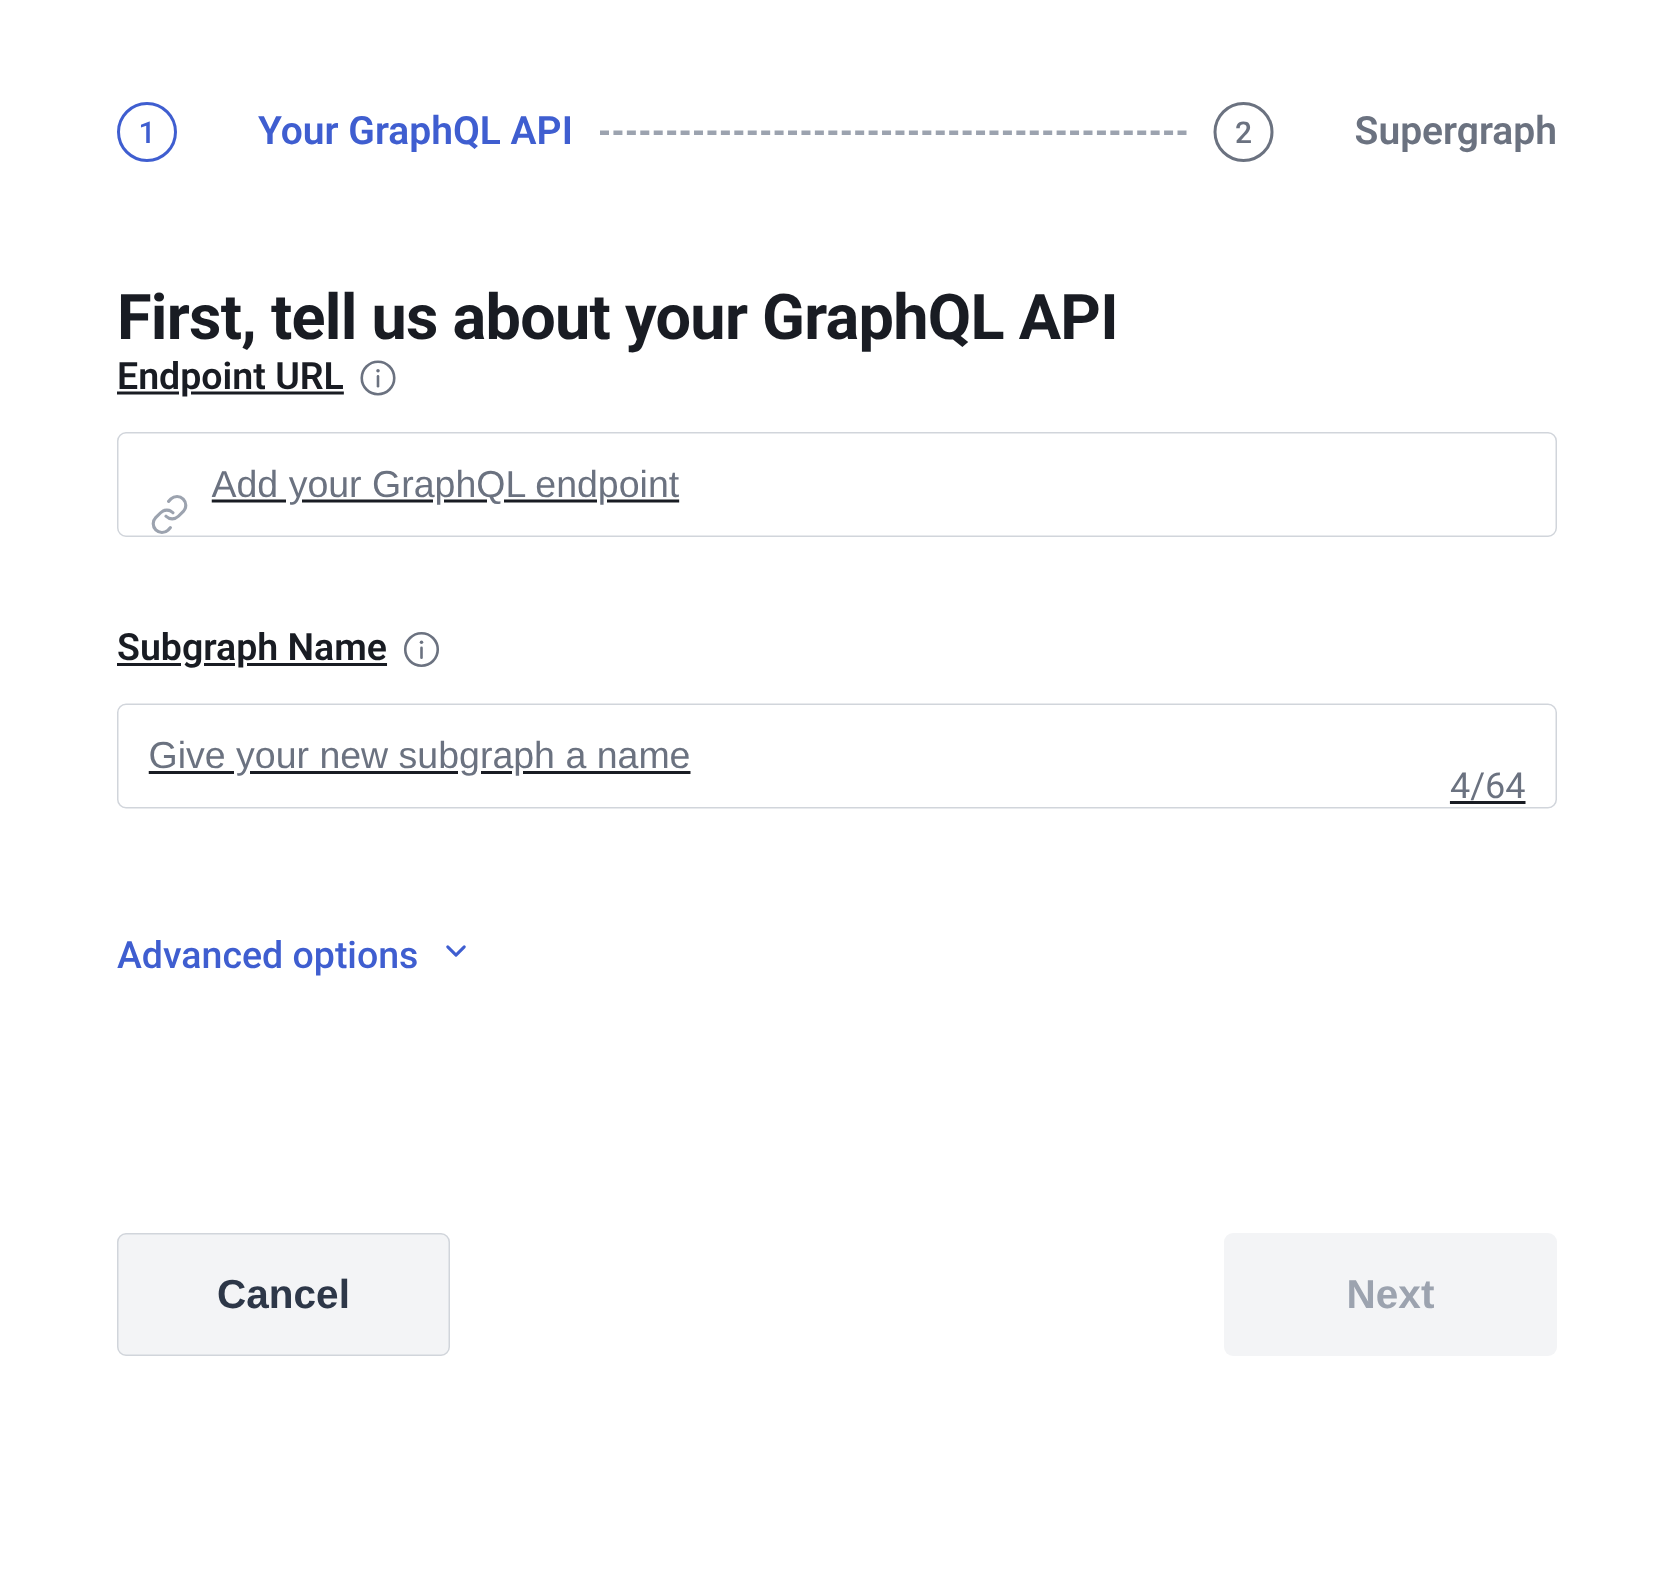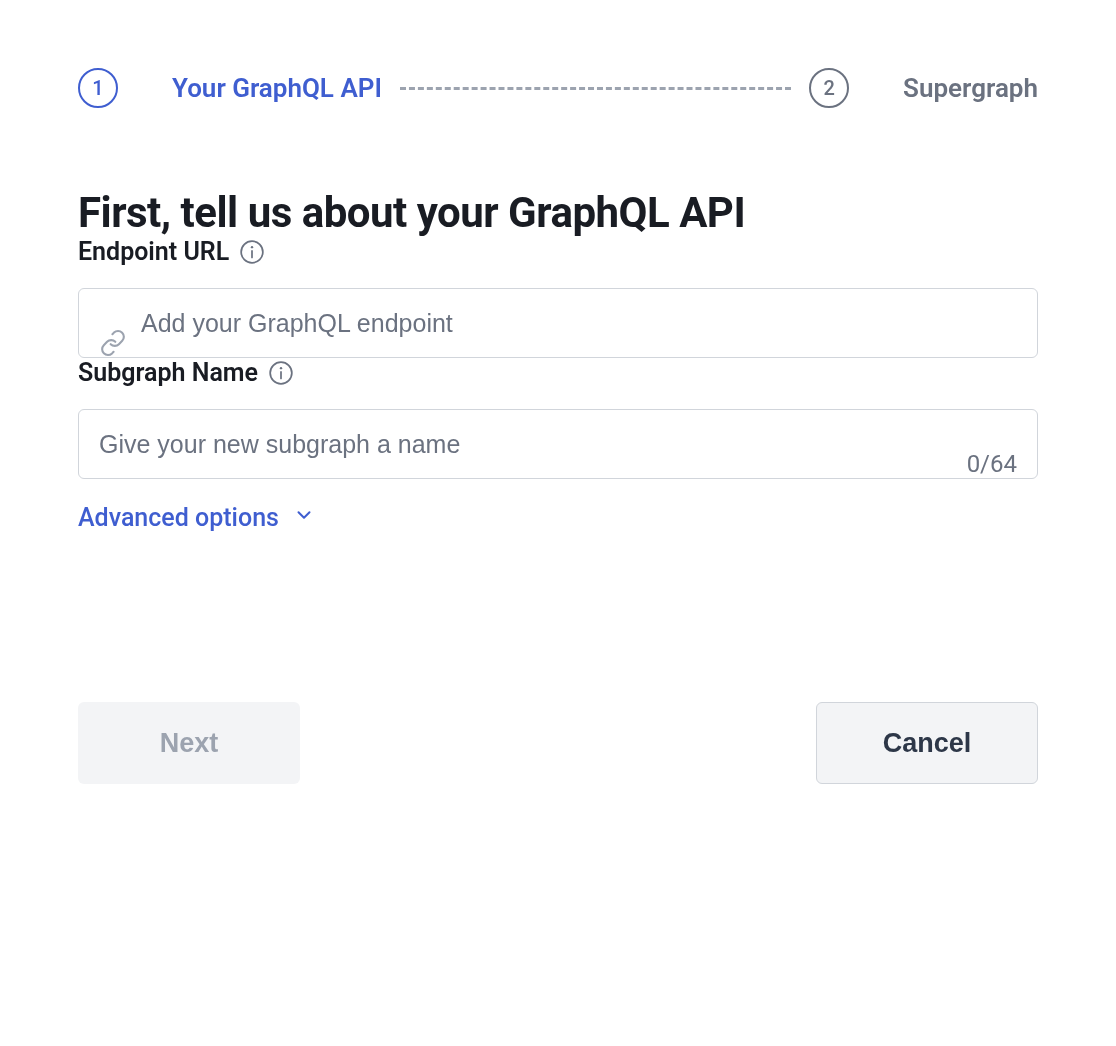--- a/index.html
+++ b/index.html
@@ -64,20 +64,22 @@
     }
     
     .heading {
       font-size: 42px;
       font-weight: 700;
       color: #191c23;
       letter-spacing: -0.5px;
     }
     
     .form-group {
+      margin-bottom: 60px;
+      text-decoration: underline;
     }
     .label-row {
       display: flex;
       align-items: center;
       gap: 10px;
       margin-bottom: 22px;
     }
     .field-label {
       font-size: 25px;
       font-weight: 600;
@@ -215,34 +217,34 @@
     <span class="info-icon-wrap">
       <svg width="26" height="26" viewBox="0 0 24 24" fill="none" stroke="#6b7280" stroke-width="1.6">
         <circle cx="12" cy="12" r="10"></circle>
         <line x1="12" y1="11" x2="12" y2="17" stroke-linecap="round"></line>
         <circle cx="12" cy="7.5" r="1.1" fill="#6b7280" stroke="none"></circle>
       </svg>
     </span>
   </div>
   <div class="input-wrap">
     <input type="text" class="text-input" placeholder="Give your new subgraph a name" style="">
-    <span class="char-counter">0/64</span>
+    <span class="char-counter">4/64</span>
   </div>
 </div>
 
 
 <div class="advanced-options">
   <span>Advanced options</span>
   <span>
     <svg width="22" height="22" viewBox="0 0 24 24" fill="none" stroke="#3f5ed0" stroke-width="2.2" stroke-linecap="round" stroke-linejoin="round">
       <polyline points="6 9 12 15 18 9"></polyline>
     </svg>
   </span>
 </div>
 
 
 <div class="footer">
+  <button class="btn btn-secondary">Cancel</button>
   <button class="btn btn-primary-disabled">Next</button>
-  <button class="btn btn-secondary">Cancel</button>
 </div>
 
 
 
 
 </body></html>

